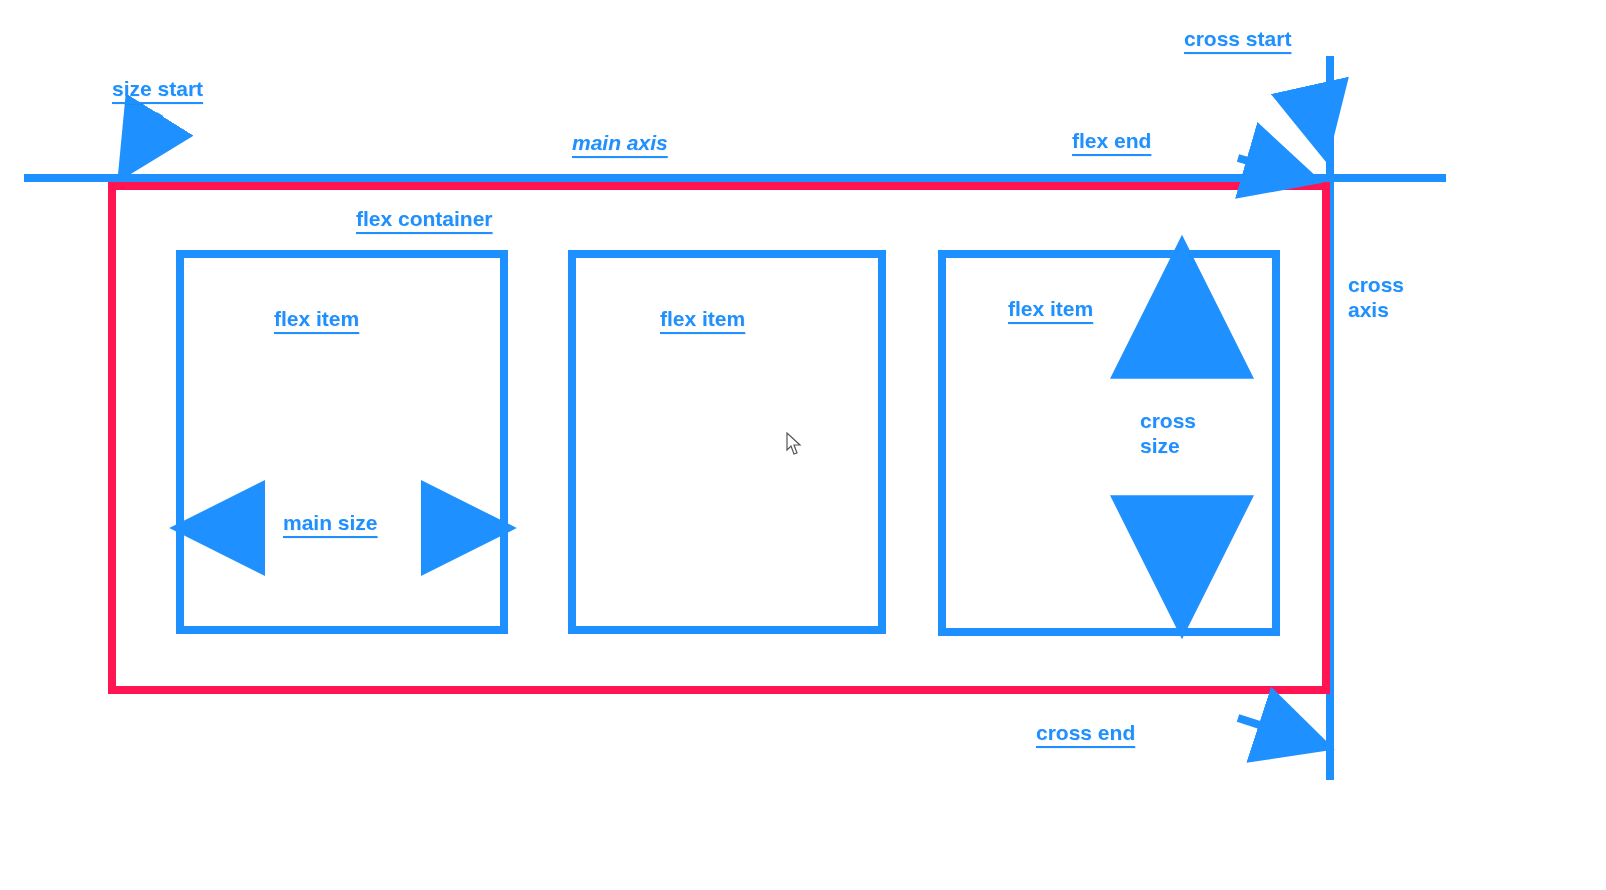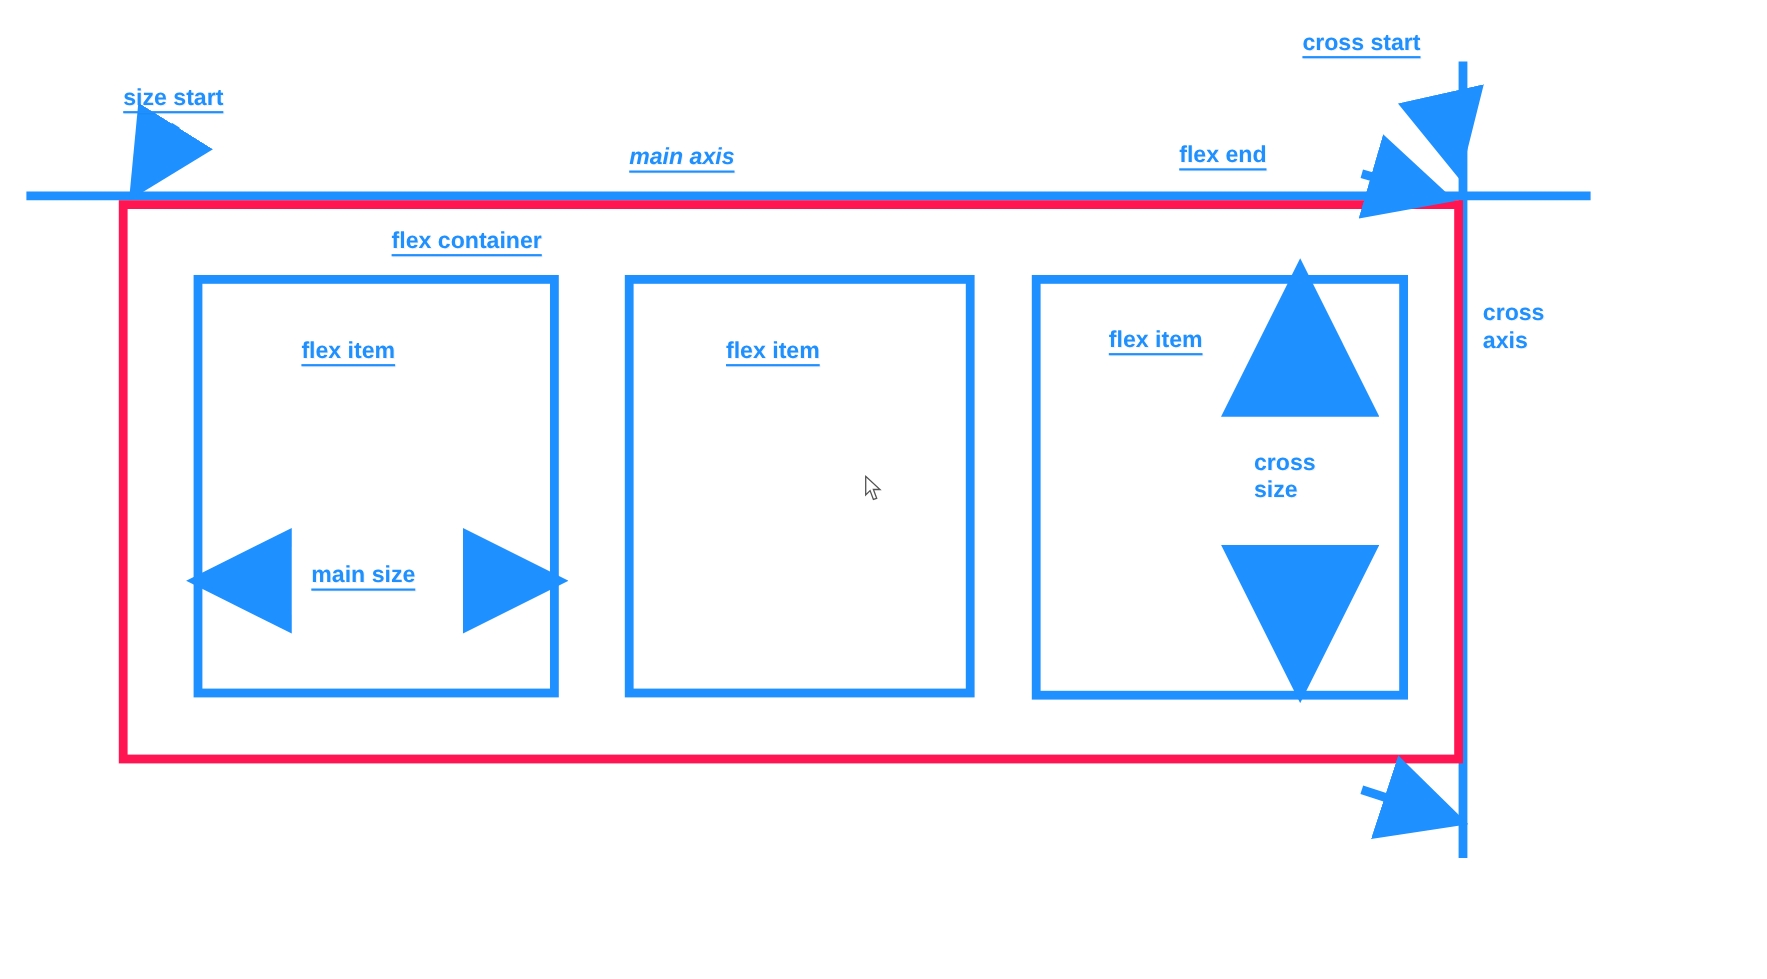--- a/index.html
+++ b/index.html
@@ -87,20 +87,21 @@
 
 <div class="label" style="left:572px; top:130px;font-style:italic;">main axis</div>
 
 <div class="label" style="left:1072px; top:128px;">flex end</div>
 
 <div class="label" style="left:1184px; top:26px;">cross start</div>
 
 <div class="label noline" style="left:1348px; top:272px;">cross
 axis</div>
 
+<div class="label" style="left:1036px; top:720px;">cross end</div>
 
 <div class="label" style="left:356px; top:206px;">flex container</div>
 
 <div class="label" style="left:274px; top:306px;">flex item</div>
 
 <div class="label" style="left:660px; top:306px;">flex item</div>
 
 <div class="label" style="left:1008px; top:296px;">flex item</div>
 
 <div class="label" style="left:260px; top:510px;margin-left:23px;">main size</div>

